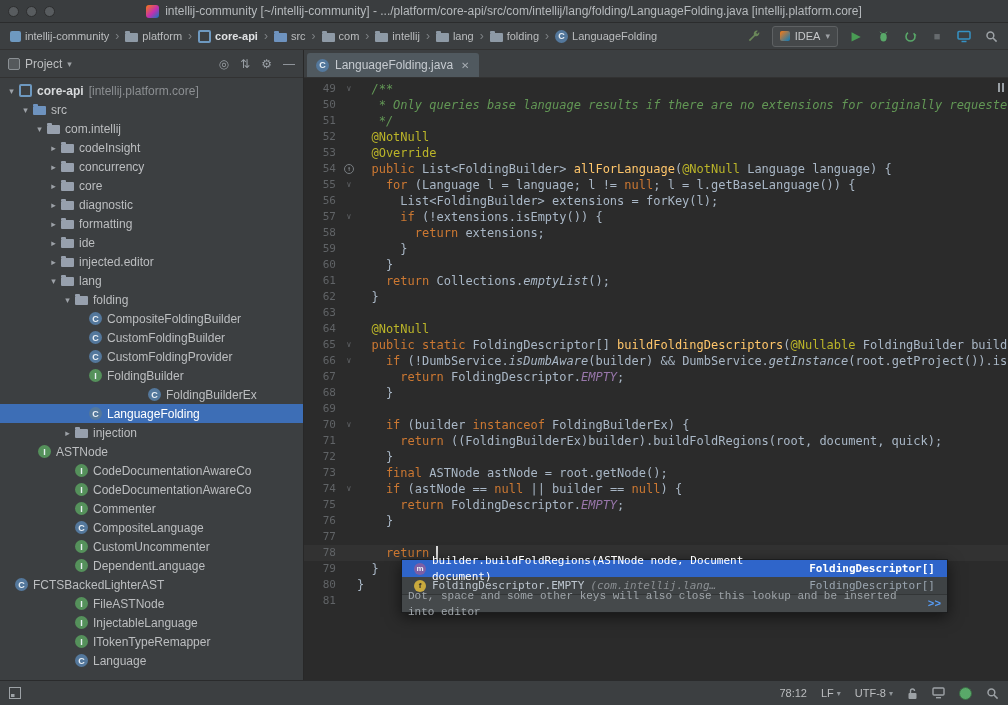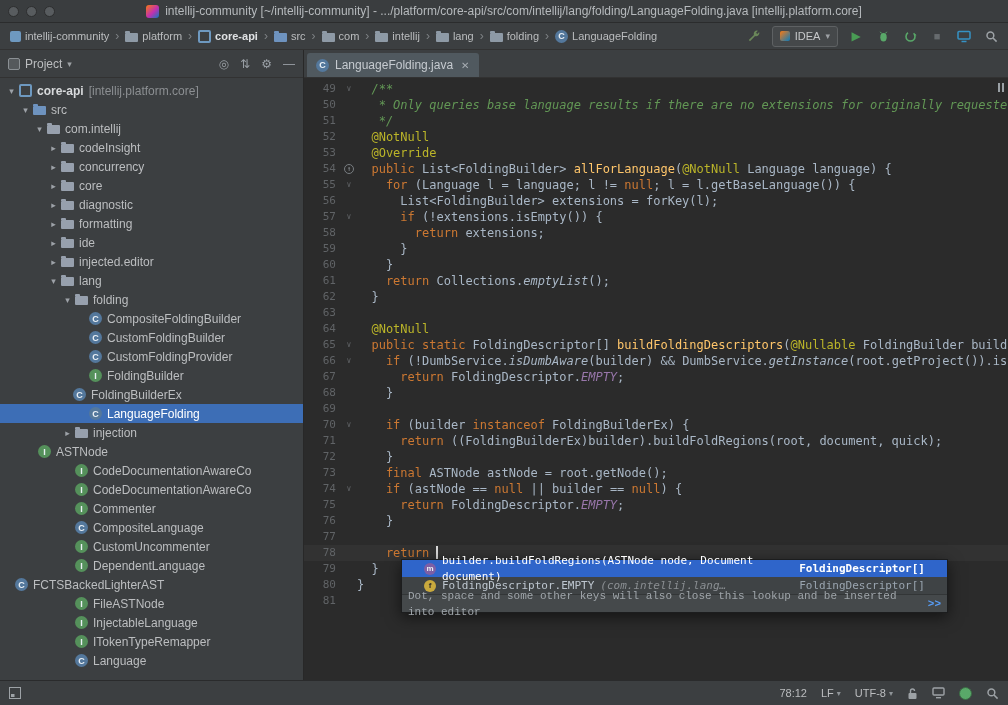--- a/index.html
+++ b/index.html
@@ -78,21 +78,21 @@
   .tok-m{color:var(--method,#ffc66b)}
   .tok-f{color:var(--constant,#9876aa);font-style:italic}
   .tok-sm{font-style:italic}
   .tok-t{color:var(--text,#a9b7c6)}
   .caret{display:inline-block;width:2px;height:14px;background:#d8d8d8;vertical-align:text-bottom}
   .stripe-top{position:absolute;top:5px;right:4px;display:flex;gap:2px}
   .stripe-top span{width:2px;height:9px;background:#9aa0a5;display:block}
 
   
   .popup{position:absolute;left:97px;top:481px;width:545px;background:#3f4345;border:1px solid #1c1d1e;box-shadow:0 4px 14px rgba(0,0,0,.55);font-family:"DejaVu Sans Mono",monospace;font-size:11px;z-index:5}
-  .prow{height:17px;display:flex;align-items:center;gap:6px;padding:0 22px;color:#bdc6cf}
+  .prow{height:17px;display:flex;align-items:center;gap:6px;padding:0 12px;color:#bdc6cf}
   .prow .ic{width:12px;height:12px;font-size:8px}
   .prow.selected{background:var(--completion_selection,#2f65ca);color:#fff}
   .ptail{color:#8b8f93;font-style:italic}
   .ptype{margin-left:auto;color:#9aa5b0}
   .prow.selected .ptype{color:#fff;font-weight:bold}
   .phint{background:#454а4c}
   .phint{background:#45494b;border-top:1px solid #333637;height:17px;display:flex;align-items:center;gap:4px;padding:0 6px;font-family:Liberation Mono, monospace;font-size:11px;color:#9fa5aa}
   .phint-link{color:var(--link_blue,#589df6);font-weight:bold}
 
   
@@ -301,21 +301,21 @@
           <div class="trow" style="padding-left: 74px;">
             <span class="tarrow"></span>
             <span class="ic ic-class"></span>
             <span class="tlabel">CustomFoldingProvider</span>
           </div>
           <div class="trow" style="padding-left: 74px;">
             <span class="tarrow"></span>
             <span class="ic ic-interface"></span>
             <span class="tlabel">FoldingBuilder</span>
           </div>
-          <div class="trow" style="padding-left: 58px;">
+          <div class="trow" style="padding-left: 89px; margin-left: 44px;">
             <span class="tarrow"></span>
             <span class="ic ic-class"></span>
             <span class="tlabel">FoldingBuilderEx</span>
           </div>
           <div class="trow selected" style="padding-left: 74px;">
             <span class="tarrow"></span>
             <span class="ic ic-class"></span>
             <span class="tlabel">LanguageFolding</span>
           </div>
           <div class="trow" style="padding-left: 60px;">

